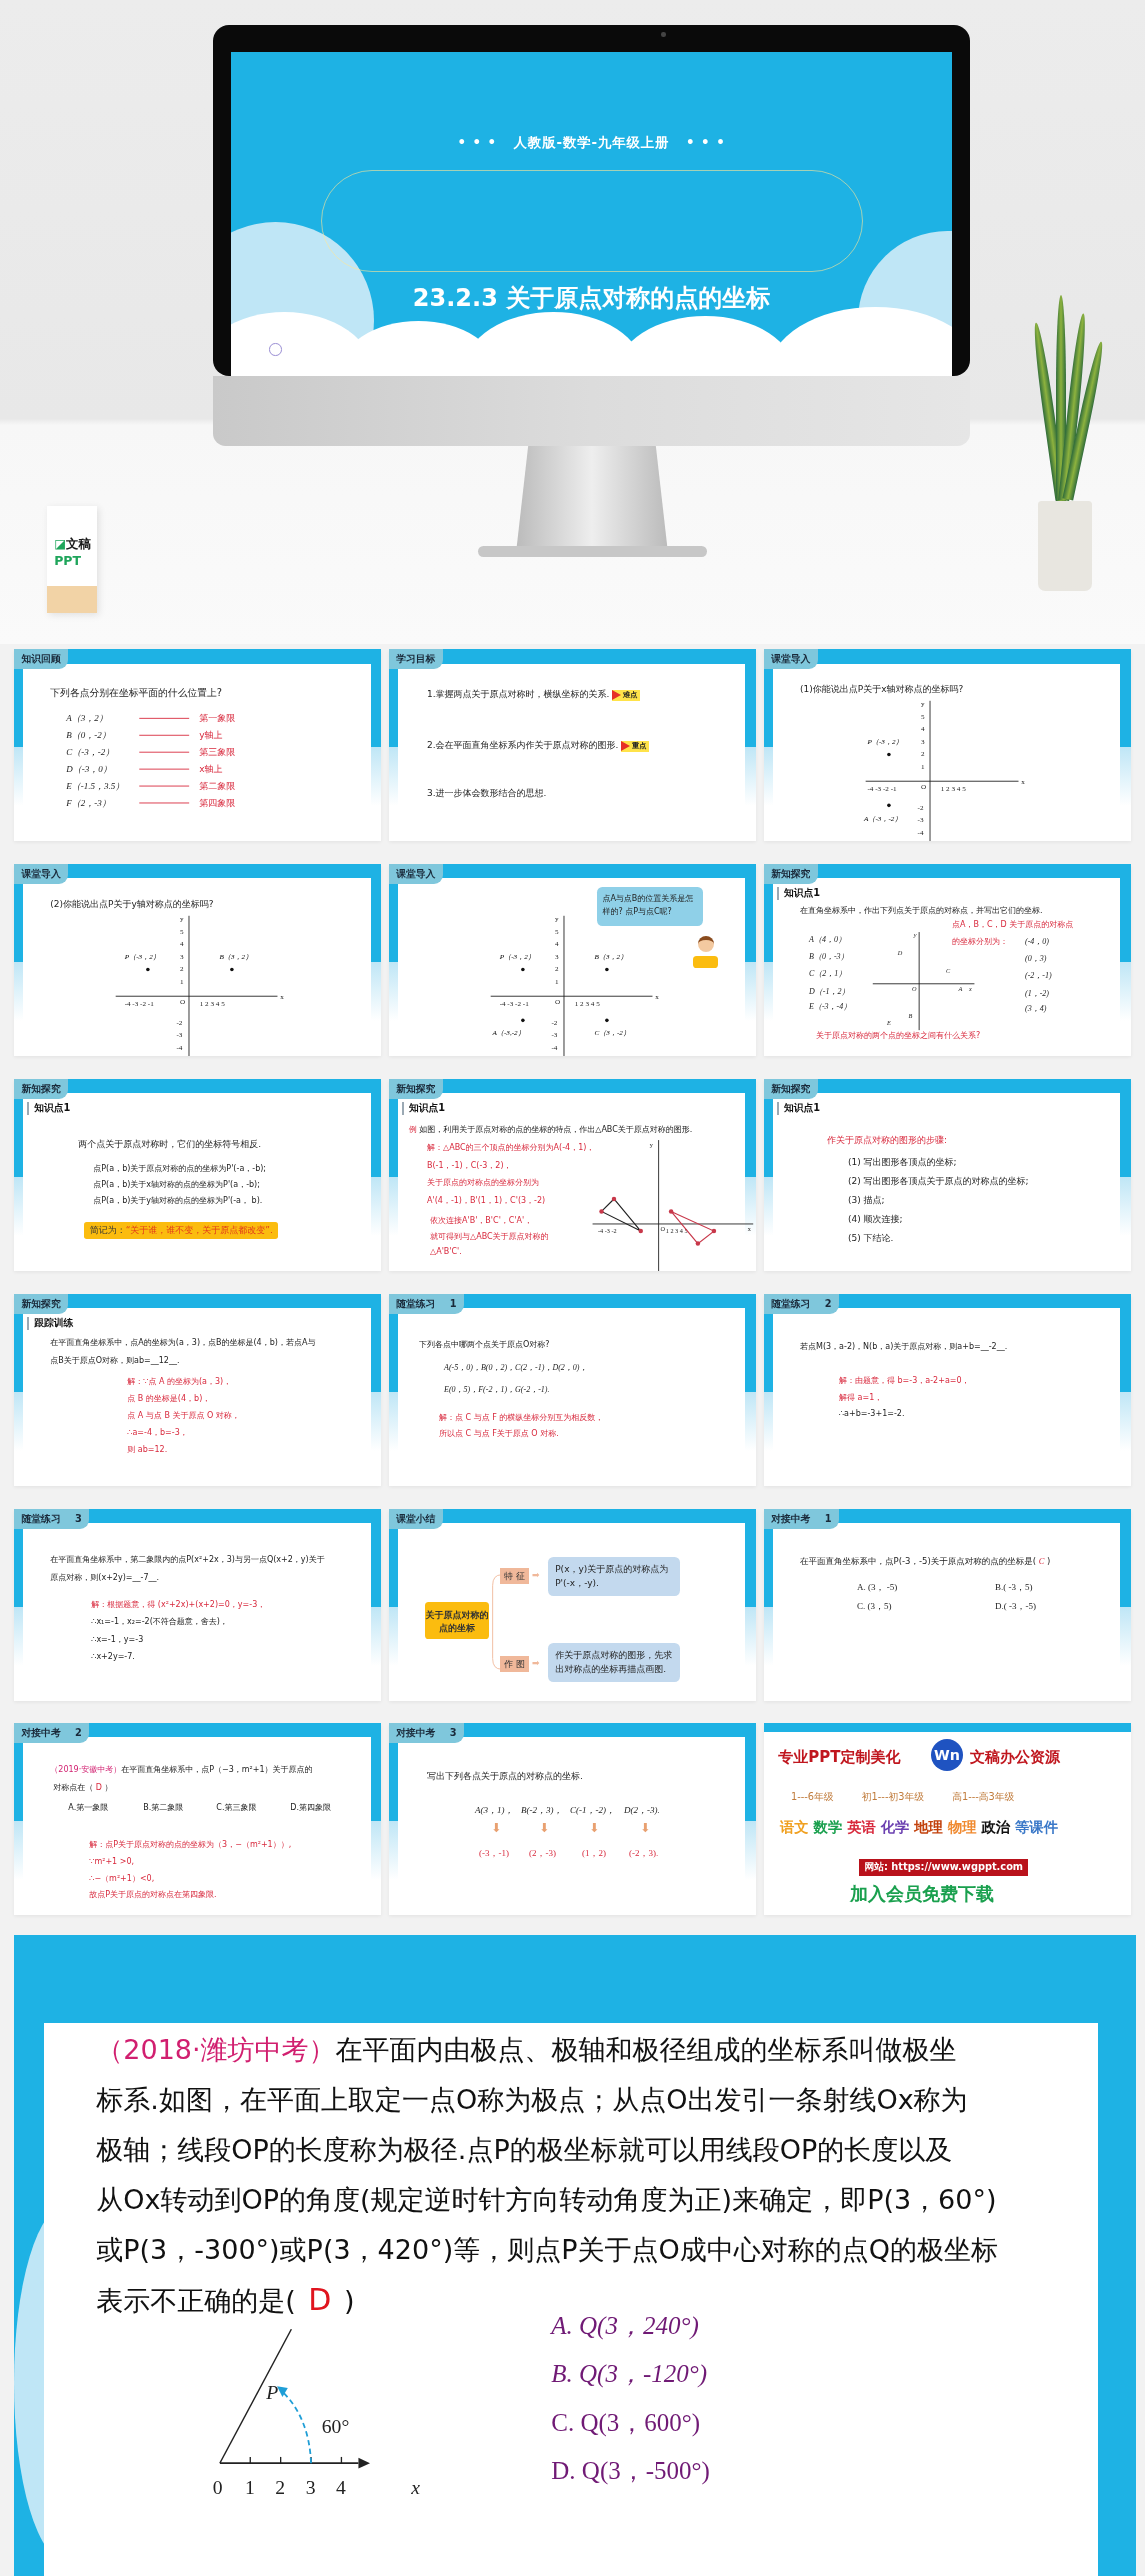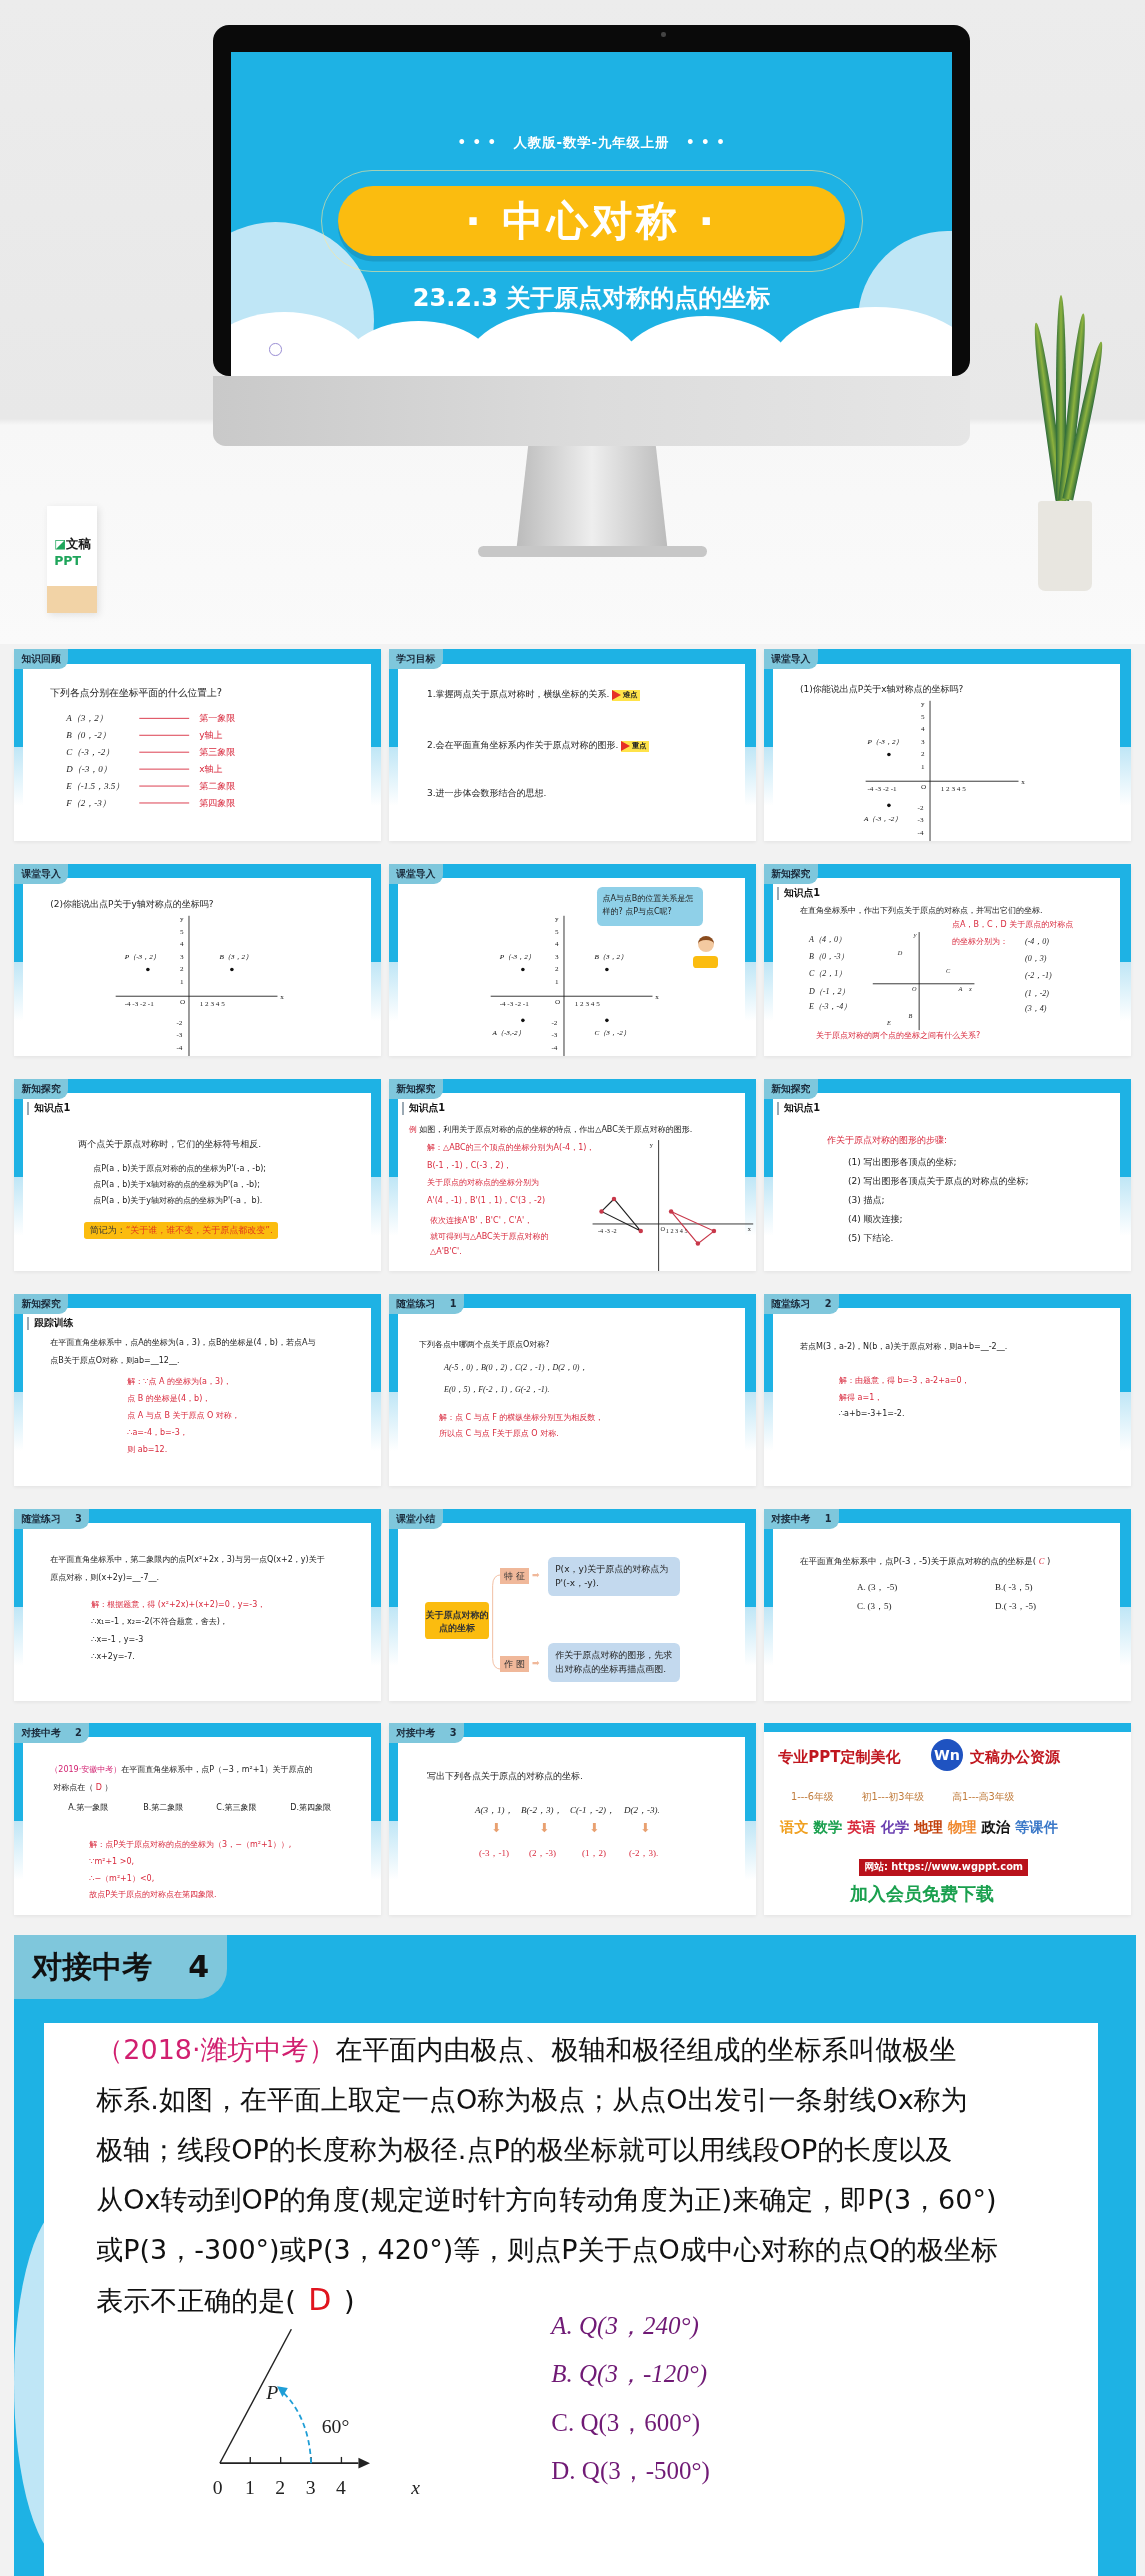--- a/index.html
+++ b/index.html
@@ -69,21 +69,20 @@
     <div class="screen">
       <div class="cloud l" style="left:-54px;top:170px;width:197px;height:197px;"></div>
       <div class="cloud l" style="left:627px;top:179px;width:179px;height:179px;"></div>
       <div class="cloud" style="left:-36px;top:260px;width:179px;height:125px;"></div>
       <div class="cloud" style="left:107px;top:269px;width:161px;height:107px;"></div>
       <div class="cloud" style="left:233px;top:260px;width:179px;height:116px;"></div>
       <div class="cloud" style="left:385px;top:264px;width:179px;height:116px;"></div>
       <div class="cloud" style="left:537px;top:255px;width:215px;height:134px;"></div>
       <div class="pre-title"><span>• • •</span>&nbsp;&nbsp;&nbsp;<span>人教版-数学-九年级上册</span>&nbsp;&nbsp;&nbsp;<span>• • •</span></div>
       <div class="pill-ring"></div>
-      <div class="pill">· 中心对称 ·</div>
       <div class="sub-title">23.2.3  关于原点对称的点的坐标</div>
       <div class="target-icon"></div>
     </div>
   </div>
   <div class="chin"></div>
   <div class="stand"></div>
   <div class="base"></div>
   <div class="calendar">
     <div class="cal-logo"><span>◪</span><b>文稿</b><span>PPT</span></div>
   </div>
@@ -466,21 +465,20 @@
       <span style="color:#3a78c8">等课件</span>
     </div>
     <div class="ad-site"><span>网站:</span> <span>https://www.wgppt.com</span></div>
     <div class="ad-join">加入会员免费下载</div>
   </div>
 </div>
 
 <div class="big">
   <div style="position:absolute;left:0;top:269px;width:107px;height:358px;background:#bfe6f6;border-radius:50%;"></div>
   <div class="inner"></div>
-  <div class="tag"><span>对接中考</span><span class="num" style="margin-left:36px;">4</span></div>
   <div class="para">
     <div><span class="src">（2018·潍坊中考）</span><span>在平面内由极点、极轴和极径组成的坐标系叫做极坐</span></div>
     <div>标系.如图，在平面上取定一点O称为极点；从点O出发引一条射线Ox称为</div>
     <div>极轴；线段OP的长度称为极径.点P的极坐标就可以用线段OP的长度以及</div>
     <div>从Ox转动到OP的角度(规定逆时针方向转动角度为正)来确定，即P(3，60°)</div>
     <div>或P(3，-300°)或P(3，420°)等，则点P关于点O成中心对称的点Q的极坐标</div>
     <div><span>表示不正确的是(</span><span style="color:#e0141e;font-size:30px;margin:0 12.5px;">D</span><span>)</span></div>
   </div>
   <div class="opt" style="top:374px;font-style:italic;">A.  Q(3，240°)</div>
   <div class="opt" style="top:422px;font-style:italic;">B.  Q(3，-120°)</div>

